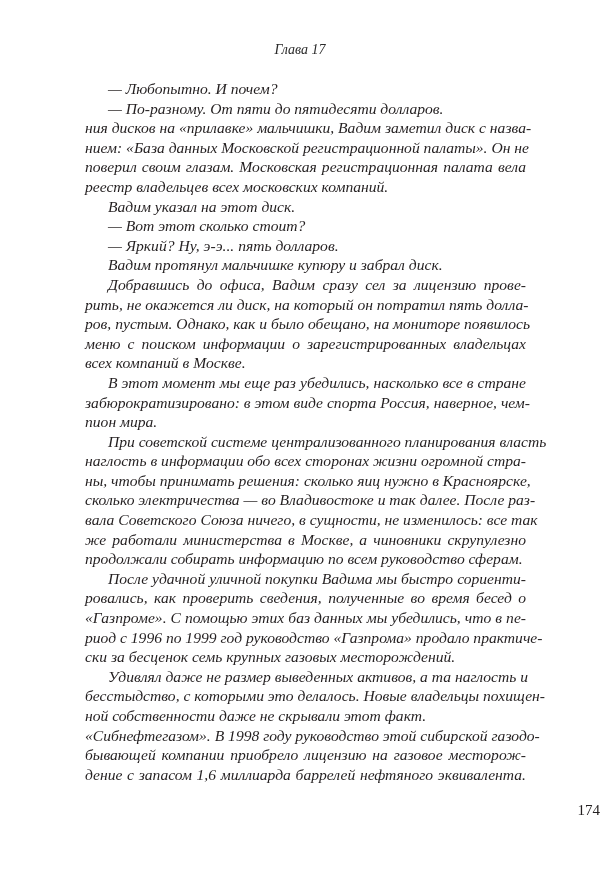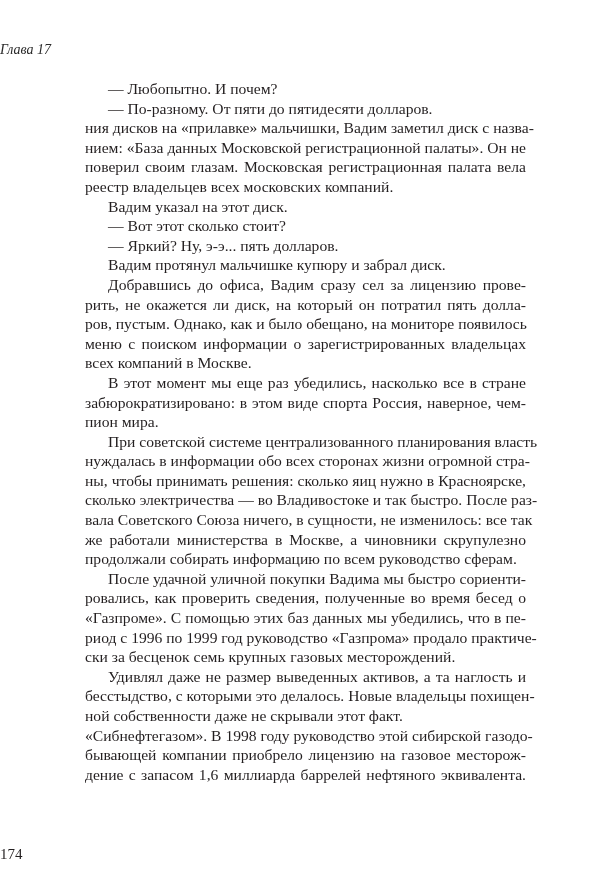--- a/index.html
+++ b/index.html
@@ -18,51 +18,53 @@
     .page {
       position: absolute;
       left: 0; top: 0;
       width: 600px; height: 890px;
     }
     .running-head {
       position: absolute;
       top: 42px;
       left: 0;
       width: 600px;
+      text-align: center;
       font-style: italic;
       font-size: 14px;
       color: #2a2a2a;
     }
     .body-text {
       position: absolute;
       left: 85px;
       top: 79px;
       width: 441px;
       font-size: 15.6px;
       line-height: 19.6px;
       letter-spacing: 0px;
     }
     .line {
       display: block;
       white-space: nowrap;
       text-align: justify;
       text-align-last: justify;
+      font-style: italic;
     }
     .line.last {
       text-align-last: left;
     }
     .line.indent {
       padding-left: 23px;
     }
     .page-number {
       position: absolute;
-      top: 846px;
+      top: 802px;
       left: 0;
       width: 600px;
-      text-align: left;
+      text-align: right;
       font-size: 15px;
     }
   </style>
 </head>
 <body>
 
 <div class="page">
   <div class="running-head">Глава 17</div>
 
   <div class="body-text" id="body-text">
@@ -97,23 +99,23 @@
         <span class="line">меню с поиском информации о зарегистрированных владельцах</span>
         <span class="line last">всех компаний в Москве.</span>
       </div>
       <div class="para-block">
         <span class="line indent">В этот момент мы еще раз убедились, насколько все в стране</span>
         <span class="line">забюрократизировано: в этом виде спорта Россия, наверное, чем-</span>
         <span class="line last">пион мира.</span>
       </div>
       <div class="para-block">
         <span class="line indent">При советской системе централизованного планирования власть</span>
-        <span class="line">нуждалась в информации обо всех сторонах жизни огромной стра-</span>
+        <span class="line">наглость в информации обо всех сторонах жизни огромной стра-</span>
         <span class="line">ны, чтобы принимать решения: сколько яиц нужно в Красноярске,</span>
-        <span class="line">сколько электричества — во Владивостоке и так быстро. После раз-</span>
+        <span class="line">сколько электричества — во Владивостоке и так далее. После раз-</span>
         <span class="line">вала Советского Союза ничего, в сущности, не изменилось: все так</span>
         <span class="line">же работали министерства в Москве, а чиновники скрупулезно</span>
         <span class="line last">продолжали собирать информацию по всем руководство сферам.</span>
       </div>
       <div class="para-block">
         <span class="line indent">После удачной уличной покупки Вадима мы быстро сориенти-</span>
         <span class="line">ровались, как проверить сведения, полученные во время бесед о</span>
         <span class="line">«Газпроме». С помощью этих баз данных мы убедились, что в пе-</span>
         <span class="line">риод с 1996 по 1999 год руководство «Газпрома» продало практиче-</span>
         <span class="line last">ски за бесценок семь крупных газовых месторождений.</span>

